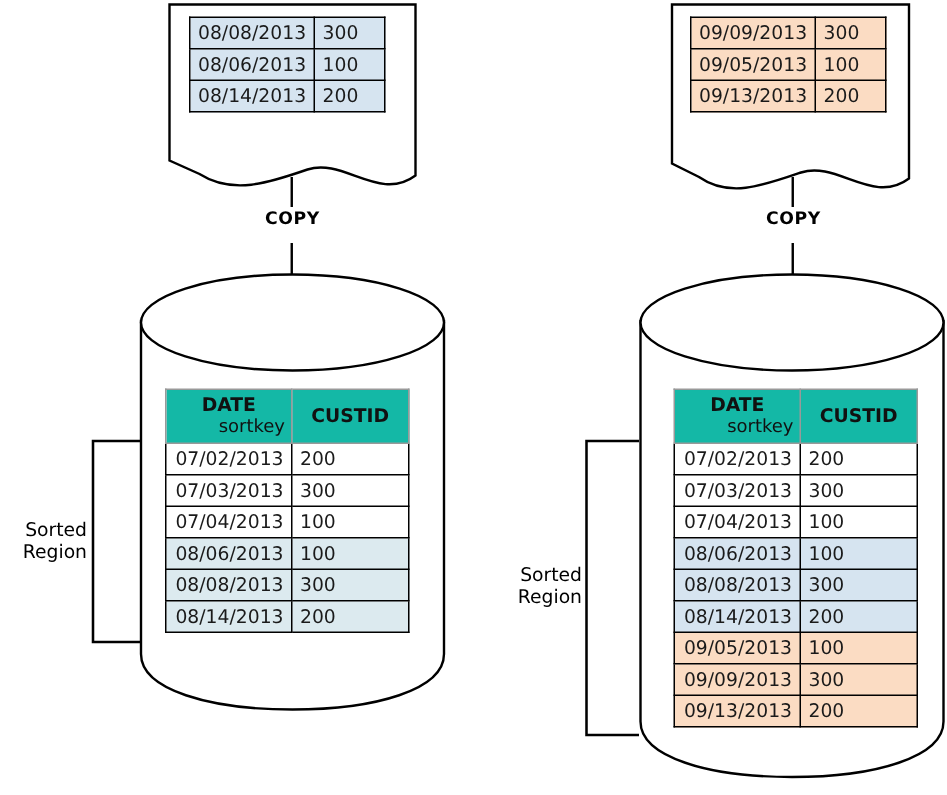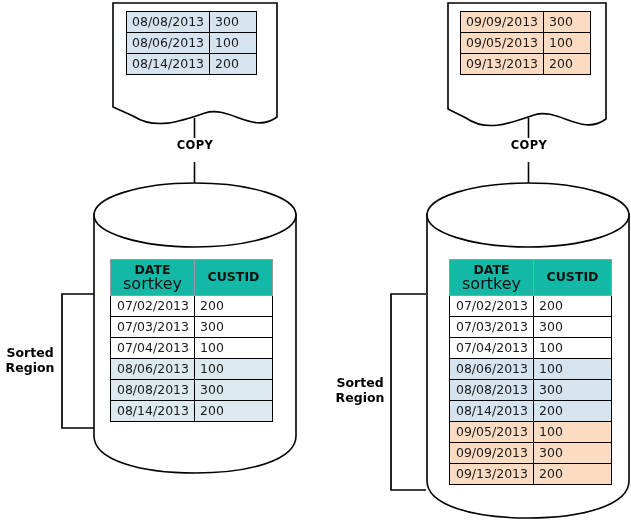--- a/index.html
+++ b/index.html
@@ -53,22 +53,23 @@
     font-weight: bold;
     font-size: 12.5px;
     padding: 3px 4px 4px 4px;
     line-height: 14px;
     text-align: center;
     color: #111111;
   }
   .db-table th .sub {
     display: block;
     font-weight: normal;
-    font-size: 16px;
+    font-size: 12px;
     line-height: 14px;
+    text-align: right;
   }
   .db-table td {
     border: 1px solid #000000;
     padding: 2px 5px 3px 5px;
     line-height: 15px;
     height: 21px;
     white-space: nowrap;
     text-align: left;
   }
   .db-table td.c-date { width: 84px; text-align: right; }
@@ -81,24 +82,24 @@
     font-weight: bold;
     letter-spacing: 0.4px;
     color: #000000;
     text-align: center;
     background: #ffffff;
     padding: 0 4px;
   }
   .sorted-label {
     position: absolute;
     font-size: 12.5px;
-    font-weight: bold;
+    font-weight: normal;
     color: #000000;
     line-height: 15px;
-    text-align: center;
+    text-align: right;
   }
   .bracket { position: absolute; }
 </style>
 </head>
 <body>
 
 <div id="canvas">
 
   <div class="doc" style="left:111px; top:1px; width:168px; height:130px;">
     <svg width="168" height="130" viewBox="0 0 168 130">

